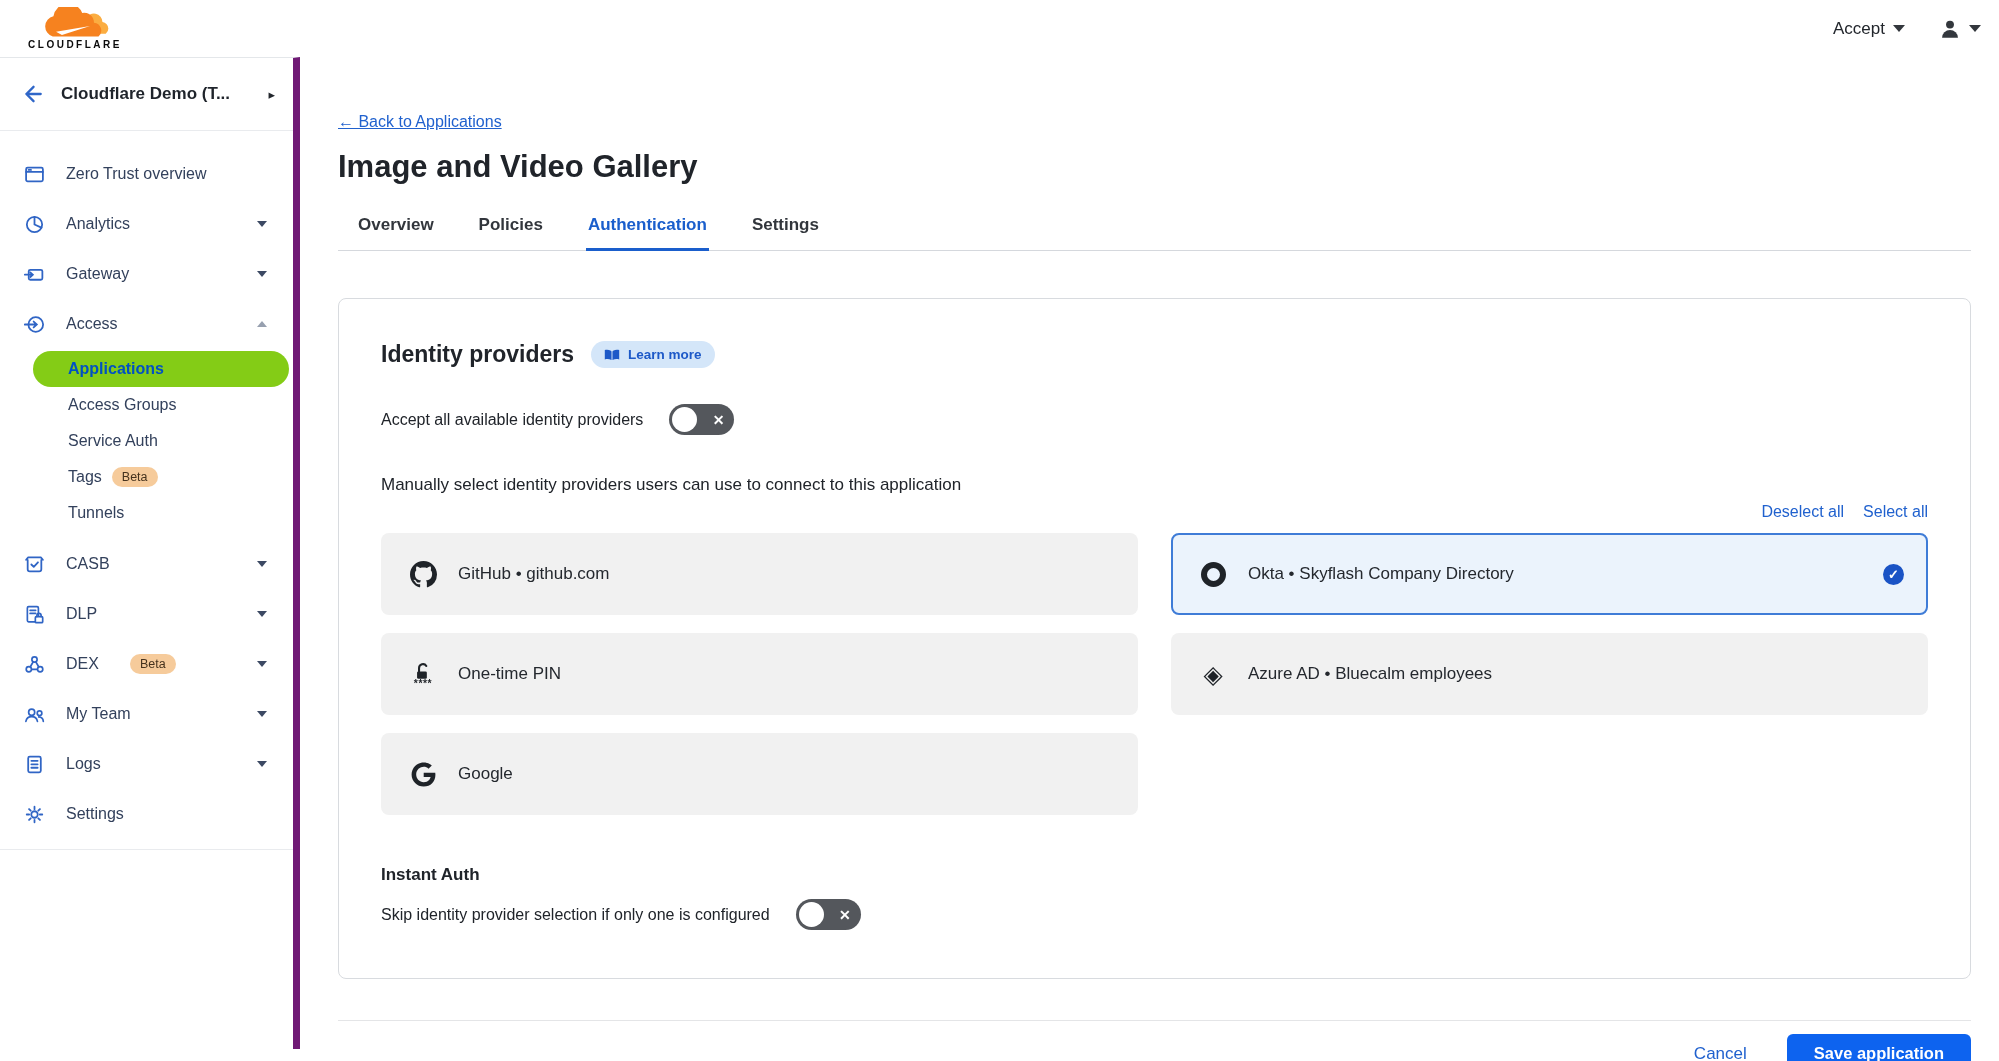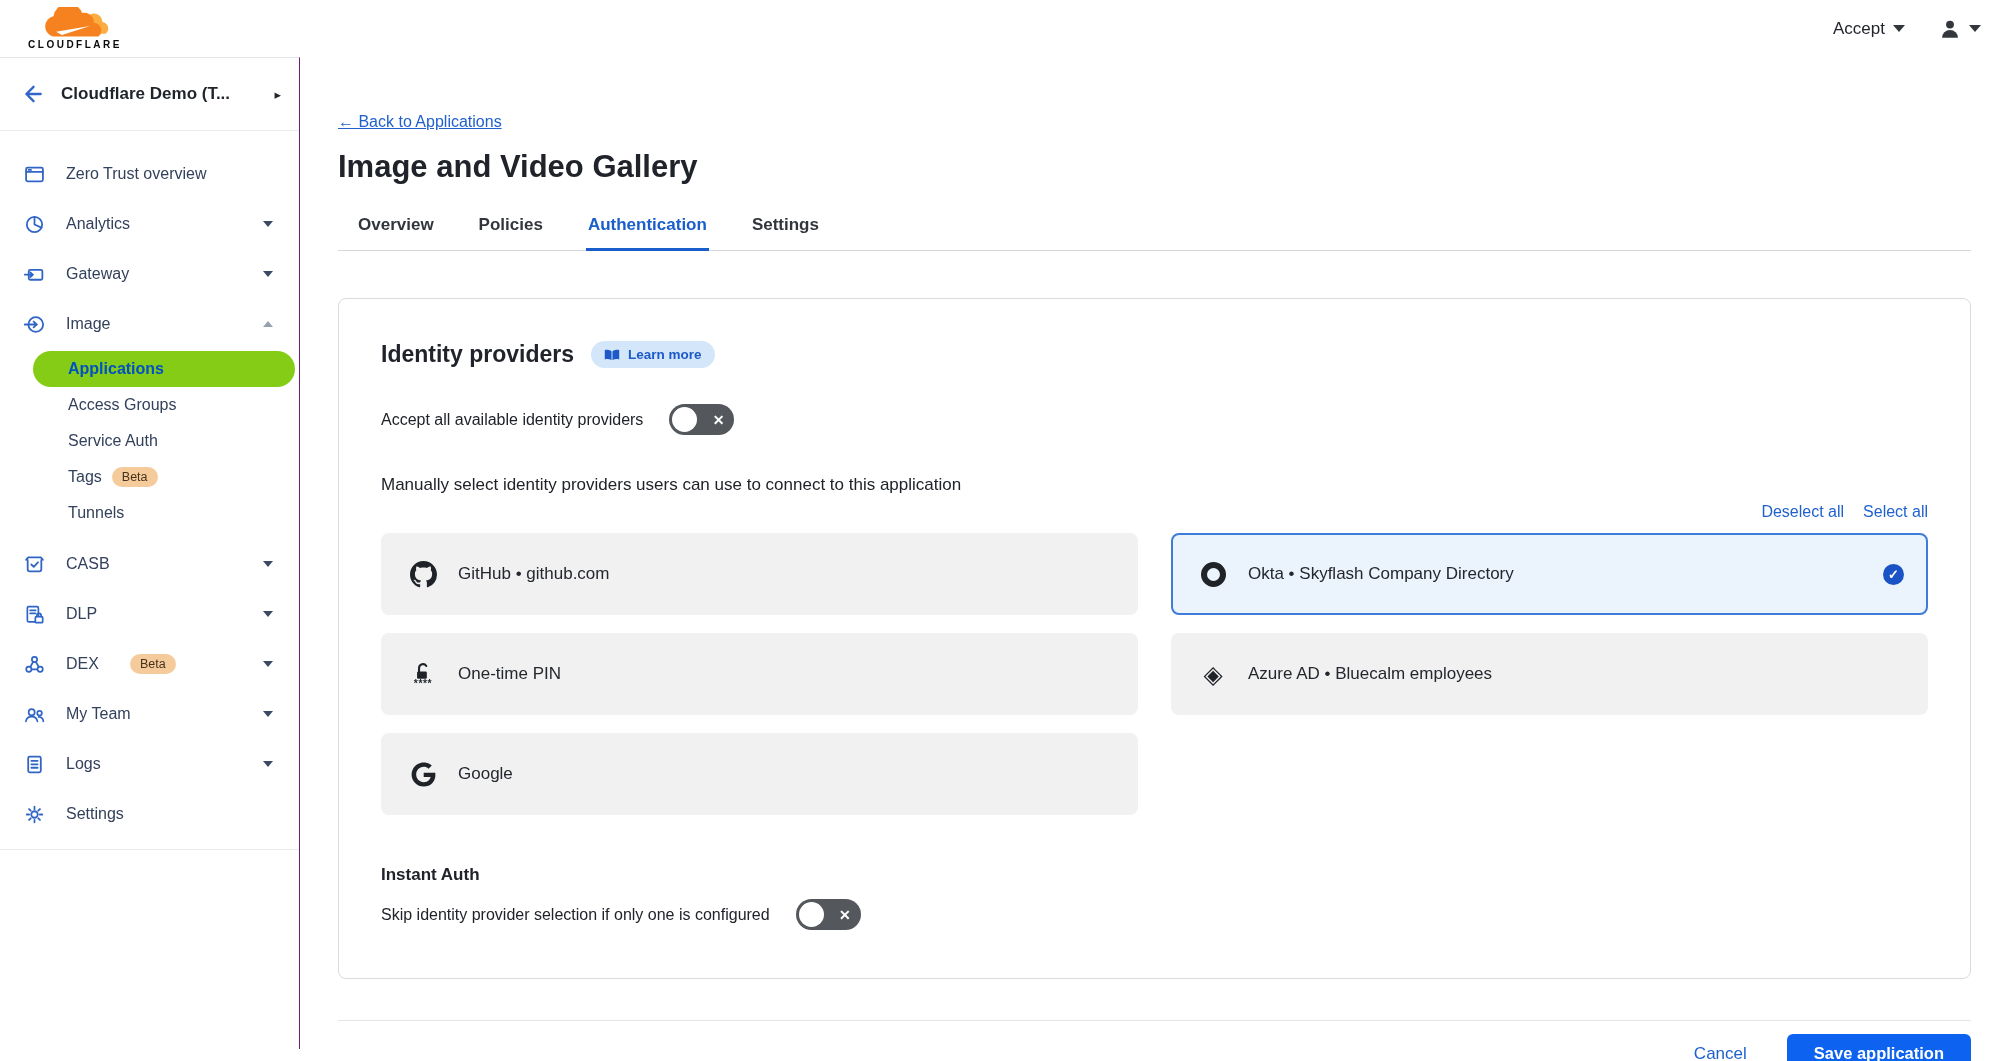--- a/index.html
+++ b/index.html
@@ -13,21 +13,21 @@
     display:flex; align-items:center; justify-content:space-between;
     padding:0 14px 0 14px; background:#fff; }
   .logo { display:flex; flex-direction:column; align-items:center; width:122px; }
   .logo-word { font-size:10px; font-weight:bold; letter-spacing:2.5px; color:#0b0b0b; margin-top:-2px; }
   .topbar-right { display:flex; align-items:center; gap:34px; padding-right:4px; }
   .support { display:flex; align-items:center; gap:8px; font-size:17px; color:#22262c; cursor:pointer; }
   .avatar-group { display:flex; align-items:center; gap:8px; cursor:pointer; }
   .caret-down { width:0; height:0; border-left:6px solid transparent; border-right:6px solid transparent; border-top:7px solid #33373d; }
   
   .sidebar { position:absolute; top:57px; left:0; bottom:12px; width:300px;
-    background:#fff; border-top:1px solid #e4e7ea; border-right:1px solid #701a75; }
+    background:#fff; border-top:1px solid #e4e7ea; border-right:7px solid #701a75; }
   .sidebar-header { height:73px; display:flex; align-items:center; gap:17px;
     padding:0 18px 0 22px; border-bottom:1px solid #e9ebee; }
   .acct-name { font-size:17px; font-weight:bold; color:#1f242b; flex:1; white-space:nowrap; overflow:hidden; }
   .chev-right { font-size:13px; color:#23272d; }
   .nav { padding-top:18px; }
   .nav-item { height:50px; display:flex; align-items:center; gap:21px;
     padding:0 26px 0 24px; font-size:16px; color:#33415c; cursor:pointer; }
   .nav-item .nicon { width:21px; height:21px; flex:none; display:flex; }
   .nav-caret { margin-left:auto; width:0; height:0;
     border-left:5.5px solid transparent; border-right:5.5px solid transparent;
@@ -162,21 +162,21 @@
       <span class="nav-caret"></span>
     </div>
 
     <div class="nav-item">
       <span class="nicon">
         <svg viewBox="0 0 20 20" width="21" height="21" fill="none" stroke="#3065c5" stroke-width="1.7" stroke-linecap="round">
           <circle cx="11.2" cy="10" r="7"></circle>
             <path d="M0.8 10 h11 M9.2 7.2 l3 2.8 -3 2.8"></path>
         </svg>
       </span>
-      <span>Image</span>
+      <span>Access</span>
       <span class="nav-caret up"></span>
     </div>
 
     <div class="subnav">
       <div class="sub-item active">
         <span>Applications</span>
       </div>
       <div class="sub-item">
         <span>Access Groups</span>
       </div>

